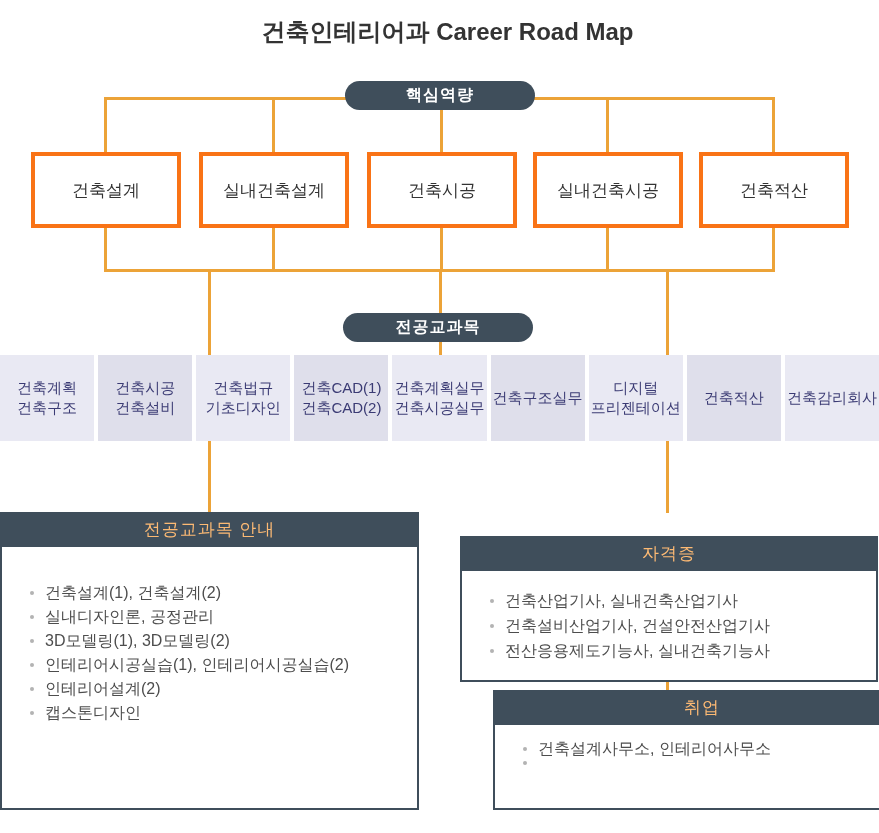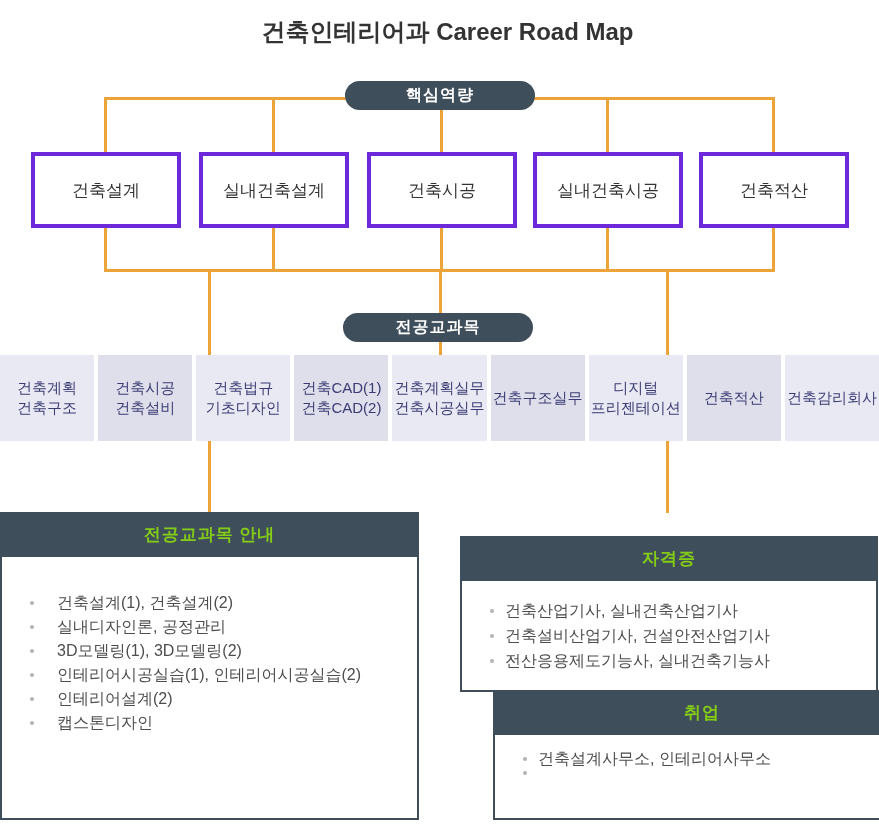--- a/index.html
+++ b/index.html
@@ -17,48 +17,48 @@
   .ln.v{width:3px;}
   
   .pill{
     position:absolute;width:190px;height:29px;border-radius:15px;background:#3f4e5b;
     color:#fff;font-size:16px;font-weight:700;display:flex;align-items:center;justify-content:center;
     z-index:2;letter-spacing:1px;
   }
   
   .redbox{
     position:absolute;top:152px;width:150px;height:76px;box-sizing:border-box;
-    border:4px solid #6d28d9;background:#fff;z-index:2;
+    border:4px solid #f97316;background:#fff;z-index:2;
     display:flex;align-items:center;justify-content:center;
     font-size:17px;color:#333;
   }
   
   .courses{
     position:absolute;left:0;top:355px;width:879px;height:86px;
     display:flex;gap:4px;z-index:2;
   }
   .cell{
     flex:1;display:flex;align-items:center;justify-content:center;text-align:center;
     white-space:pre-line;font-size:15px;line-height:1.35;color:#3b3b74;background:#e9e9f3;
   }
   .cell.alt{background:#dfdfeb;}
   
   .panel{position:absolute;z-index:2;box-sizing:border-box;}
   .panel .hd{
-    height:45px;background:#3f4e5b;color:#84cc16;font-size:17px;font-weight:700;
+    height:35px;background:#3f4e5b;color:#fdba74;font-size:17px;font-weight:400;
     display:flex;align-items:center;justify-content:center;letter-spacing:1px;
   }
   .panel .bd{
     box-sizing:border-box;background:#fff;border:2px solid #3f4e5b;border-top:none;
   }
   .panel ul{list-style:none;margin:0;padding:0;}
   .panel li{display:flex;align-items:center;font-size:16px;color:#4d4d4d;}
   .dot{width:4px;height:4px;border-radius:50%;background:#b3b3b3;margin:0 11px 0 28px;flex:none;}
   #guide .bd{height:263px;padding-top:34px;}
-  #guide li{line-height:24px;gap:12px;}
+  #guide li{line-height:24px;}
   #certs .bd{height:111px;padding-top:17px;}
   #certs li,#jobs li{line-height:25px;text-align:right;}
   #jobs .bd{height:85px;padding-top:11px;}
 </style>
 </head>
 <body>
 
 <div class="stage">
 
   <h1 class="title">건축인테리어과 Career Road Map</h1>

